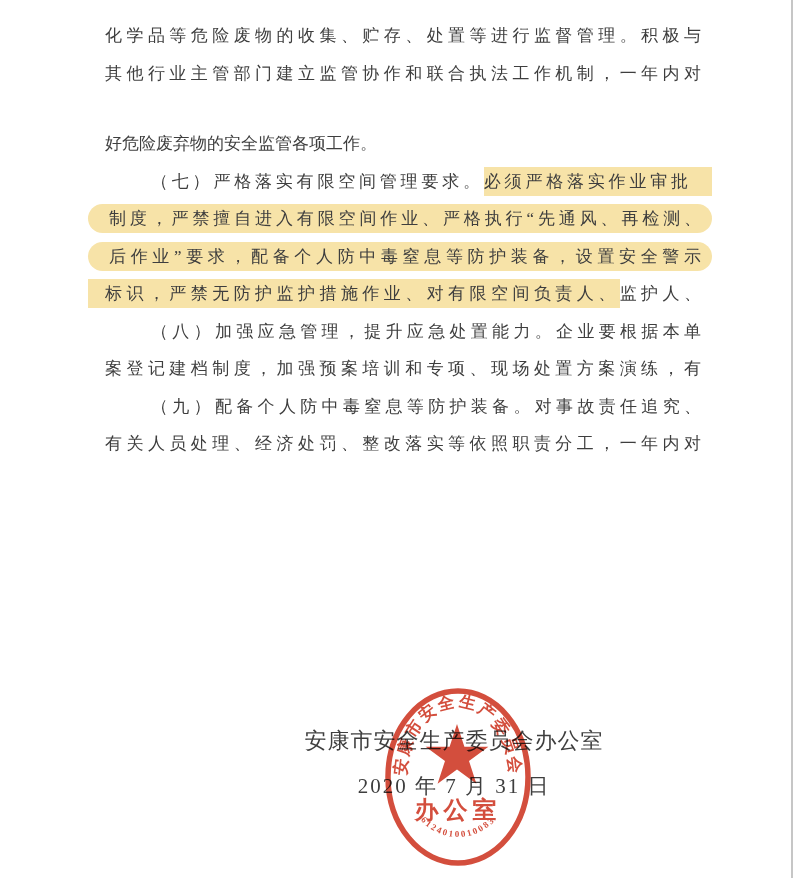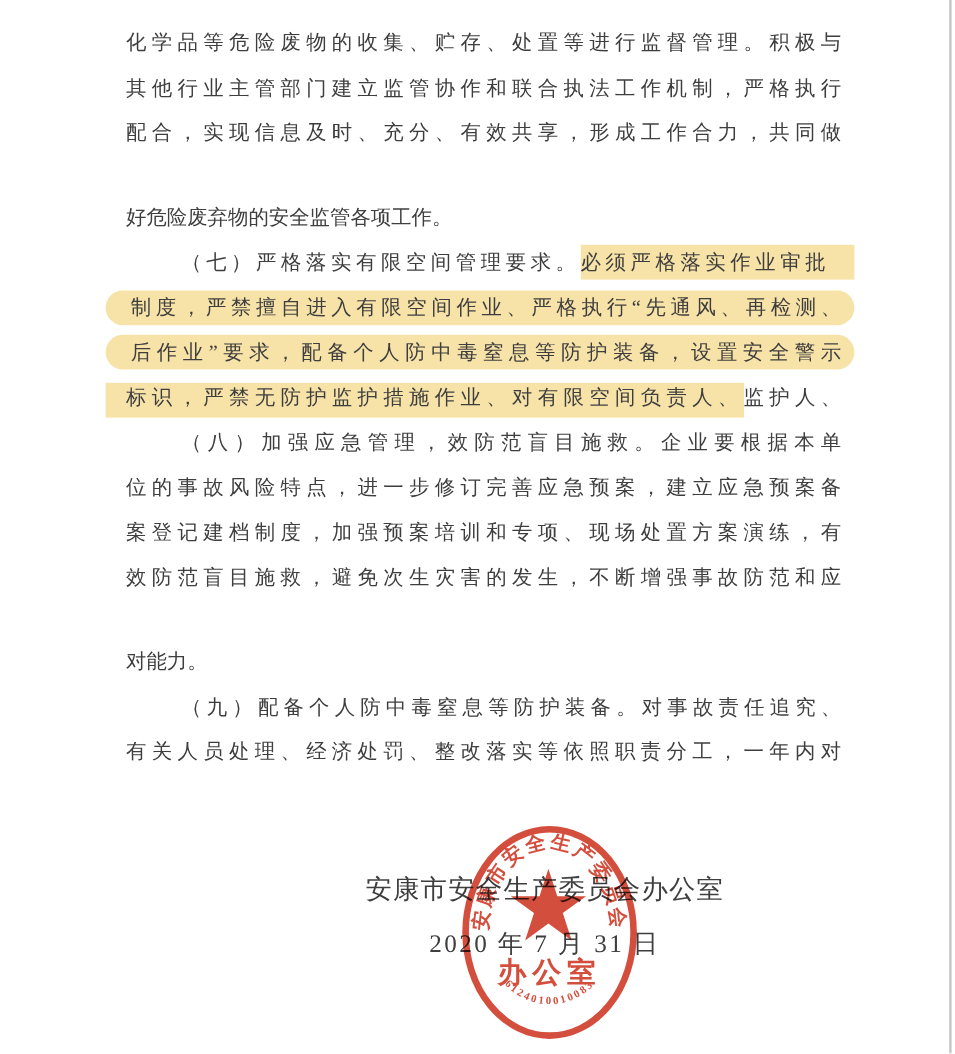--- a/index.html
+++ b/index.html
@@ -24,21 +24,21 @@
     white-space:nowrap;
   }
   .line.short{text-align-last:left;margin-top:33px;}
   .line.indent{padding-left:46px;}
   .seg.hl{
     background:#f7e3a8;
     padding-top:5px;padding-bottom:5px;
   }
   .seg.hl:empty{display:none;}
   .line.ext .seg.hl{margin-left:-17px;padding-left:21px;margin-right:-11px;padding-right:11px;border-radius:17px;}
-  .line.ext-l .seg.hl{margin-left:-17px;padding-left:17px;font-family:Liberation Mono, monospace;}
+  .line.ext-l .seg.hl{margin-left:-17px;padding-left:17px;}
   .line.ext-r .seg.hl{margin-right:-11px;padding-right:24px;}
   .sig-block{
     position:absolute;left:194px;top:726px;width:520px;
     text-align:center;
   }
   .sig-line{font-size:22px;line-height:30px;letter-spacing:1px;}
   .date-line{font-size:21px;line-height:30px;margin-top:15px;letter-spacing:2px;}
   .seal{
     position:absolute;left:384px;top:687px;width:148px;height:180px;
     mix-blend-mode:multiply;opacity:0.9;
@@ -46,32 +46,28 @@
   .seal text{font-family:"Liberation Serif","DejaVu Serif",serif;}
 </style>
 </head>
 <body>
 
 <div class="page">
   <div class="edge-line"></div>
 
   <div class="doc-body">
     <div class="line"><span class="seg">化学品等危险废物的收集、贮存、处置等进行监督管理。积极与</span><span class="seg"></span></div>
-    <div class="line"><span class="seg">其他行业主管部门建立监管协作和联合执法工作机制，严格执行</span><span class="seg"></span></div>
-    <div class="line"><span class="seg">配合，实现信息及时、充分、有效共享，形成工作合力，共同做</span><span class="seg"></span></div>
+    <div class="line"><span class="seg">其他行业主管部门建立监管协作和联合执法工作机制，一年内对</span><span class="seg"></span></div>
     <div class="line short"><span class="seg">好危险废弃物的安全监管各项工作。</span><span class="seg"></span></div>
     <div class="line indent ext-r"><span class="seg">（七）严格落实有限空间管理要求。</span><span class="seg hl">必须严格落实作业审批</span><span class="seg"></span></div>
     <div class="line ext"><span class="seg"></span><span class="seg hl">制度，严禁擅自进入有限空间作业、严格执行“先通风、再检测、</span><span class="seg"></span></div>
     <div class="line ext"><span class="seg"></span><span class="seg hl">后作业”要求，配备个人防中毒窒息等防护装备，设置安全警示</span><span class="seg"></span></div>
     <div class="line ext-l"><span class="seg hl">标识，严禁无防护监护措施作业、对有限空间负责人、</span><span class="seg">监护人、</span></div>
-    <div class="line indent"><span class="seg">（八）加强应急管理，效防范盲目施救。企业要根据本单</span><span class="seg"></span></div>
-    <div class="line"><span class="seg">位的事故风险特点，进一步修订完善应急预案，建立应急预案备</span><span class="seg"></span></div>
+    <div class="line indent"><span class="seg">（八）加强应急管理，提升应急处置能力。企业要根据本单</span><span class="seg"></span></div>
     <div class="line"><span class="seg">案登记建档制度，加强预案培训和专项、现场处置方案演练，有</span><span class="seg"></span></div>
-    <div class="line"><span class="seg">效防范盲目施救，避免次生灾害的发生，不断增强事故防范和应</span><span class="seg"></span></div>
-    <div class="line short"><span class="seg">对能力。</span><span class="seg"></span></div>
     <div class="line indent"><span class="seg">（九）配备个人防中毒窒息等防护装备。对事故责任追究、</span><span class="seg"></span></div>
     <div class="line"><span class="seg">有关人员处理、经济处罚、整改落实等依照职责分工，一年内对</span><span class="seg"></span></div>
   </div>
 
   <div class="sig-block">
     <div class="sig-line">安康市安全生产委员会办公室</div>
     <div class="date-line">2020 年 7 月 31 日</div>
   </div>
 
   <svg class="seal" viewBox="0 0 148 180" xmlns="http://www.w3.org/2000/svg">

